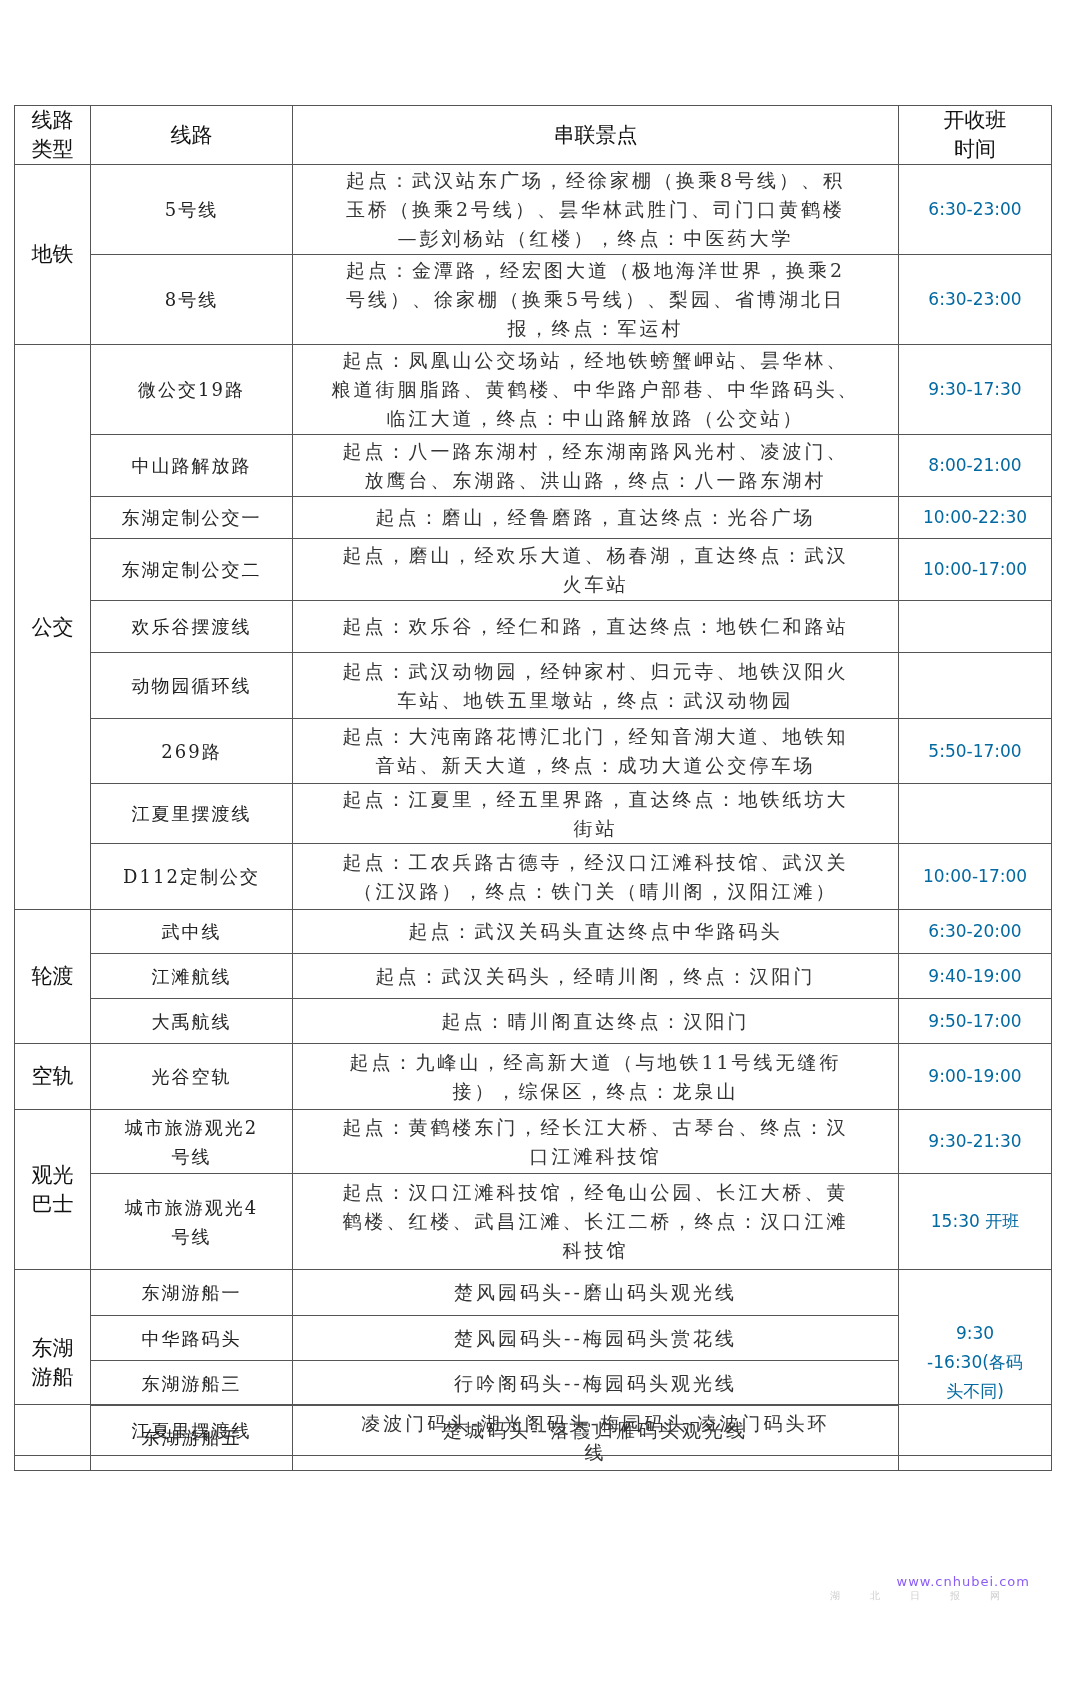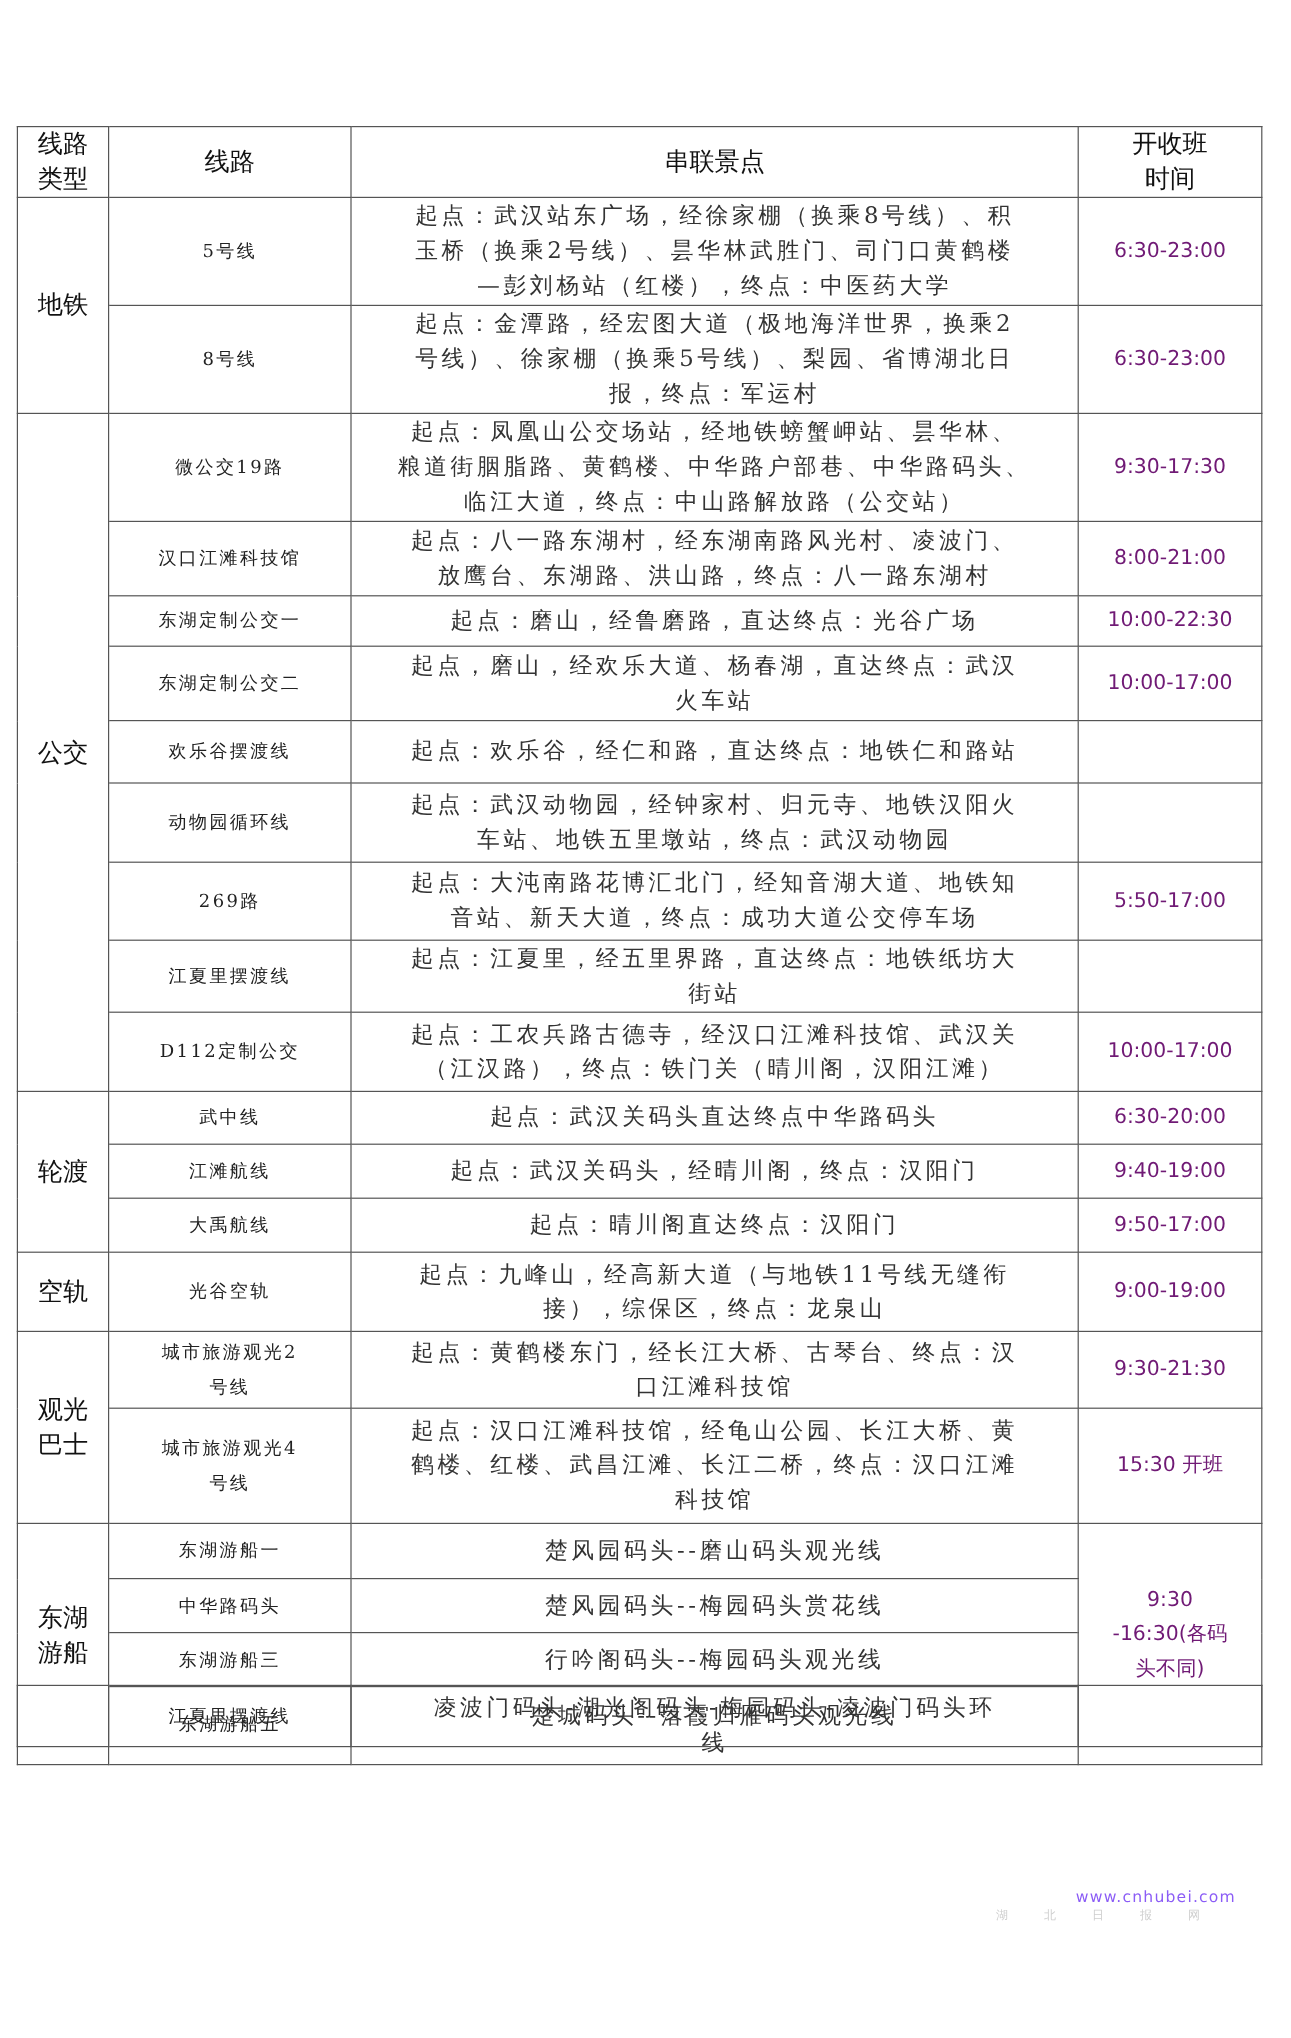--- a/index.html
+++ b/index.html
@@ -9,24 +9,24 @@
   table.routes { position: absolute; left: 14px; top: 105px; border-collapse: collapse;
                  table-layout: fixed; width: 1037px; }
   table.routes td, table.routes th { border: 1.5px solid #555; padding: 0 6px; text-align: center;
                  vertical-align: middle; font-weight: normal; line-height: 29px; }
   col.c-type { width: 76px; }
   col.c-line { width: 202px; }
   col.c-stops { width: 606px; }
   col.c-time { width: 153px; }
   th { font-family: "DejaVu Sans", "Liberation Sans", sans-serif; font-size: 21px; line-height: 29px; color: #111; }
   td.type { font-family: "DejaVu Sans", "Liberation Sans", sans-serif; font-size: 21px; color: #111; line-height: 32px; margin-left: 36px; }
-  td.line { font-size: 15px; letter-spacing: 2px; color: #222; }
+  td.line { font-size: 18px; letter-spacing: 2px; color: #222; }
   td.stops { font-size: 19px; letter-spacing: 3px; color: #333; text-align: left; padding-left: 8px; }
   td.stops.center { text-align: center; }
-  td.time { font-family: "DejaVu Sans", "Liberation Sans", sans-serif; font-size: 17px; color: #701a75; line-height: 28px; }
+  td.time { font-family: "DejaVu Sans", "Liberation Sans", sans-serif; font-size: 17px; color: #0369a1; line-height: 28px; }
   .stops-line { display: block; }
   .stops-line.indent { text-align: center; }
   table.routes2 { position: absolute; left: 14px; top: 1404px; border-collapse: collapse;
                   table-layout: fixed; width: 1037px; }
   table.routes2 td { border: 1.5px solid #555; padding: 0 6px; text-align: center; vertical-align: middle; line-height: 29px; }
   .watermark { position: absolute; left: 810px; top: 1580px; width: 220px; height: 90px; color: #cfcfcf; }
   .wm-logo { font-family: "DejaVu Serif", serif; font-size: 38px; font-style: italic; letter-spacing: 4px; color: #d4d4d4; text-align: right; }
   .wm-url { font-family: "DejaVu Sans", sans-serif; font-size: 13px; letter-spacing: 1px; color: #8b5cf6; text-align: right; margin-top: -6px; }
   .wm-sub { font-family: "DejaVu Sans", sans-serif; font-size: 10px; letter-spacing: 30px; color: #cfcfcf; text-align: right; }
 </style>
@@ -82,21 +82,21 @@
       <td class="type" rowspan="9">公交</td>
       <td class="line">微公交19路</td>
       <td class="stops">
         <span class="stops-line">起点：凤凰山公交场站，经地铁螃蟹岬站、昙华林、</span>
         <span class="stops-line">粮道街胭脂路、黄鹤楼、中华路户部巷、中华路码头、</span>
         <span class="stops-line indent">临江大道，终点：中山路解放路（公交站）</span>
       </td>
       <td class="time">9:30-17:30</td>
     </tr>
     <tr style="height:62px">
-      <td class="line">汉口江滩科技馆</td>
+      <td class="line">中山路解放路</td>
       <td class="stops">
         <span class="stops-line">起点：八一路东湖村，经东湖南路风光村、凌波门、</span>
         <span class="stops-line indent">放鹰台、东湖路、洪山路，终点：八一路东湖村</span>
       </td>
       <td class="time">8:00-21:00</td>
     </tr>
     <tr style="height:42px">
       <td class="line">东湖定制公交一</td>
       <td class="stops center">起点：磨山，经鲁磨路，直达终点：光谷广场</td>
       <td class="time">10:00-22:30</td>

